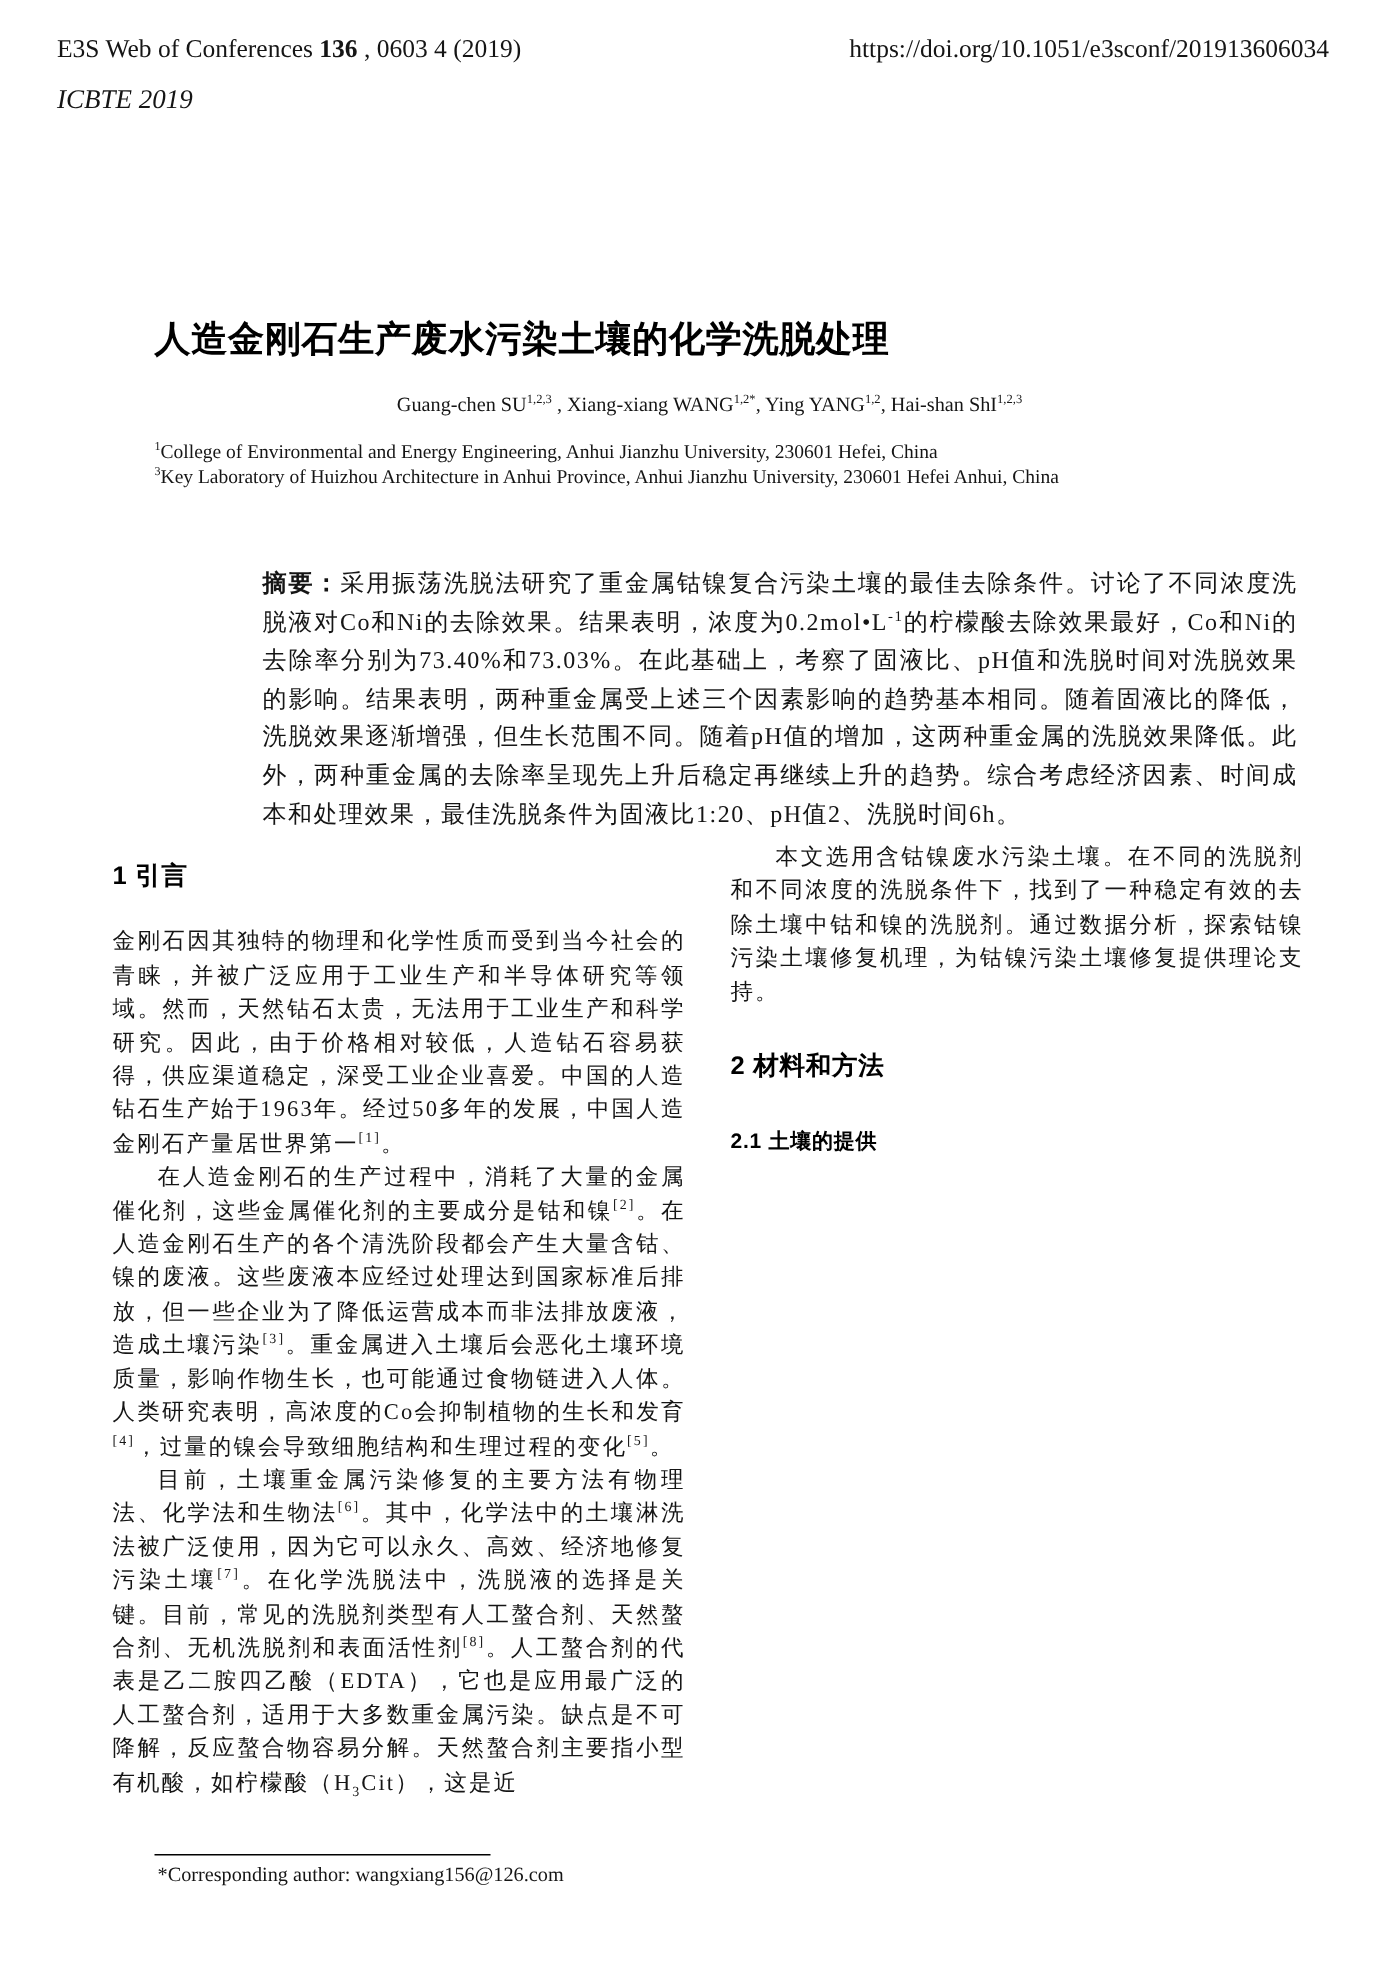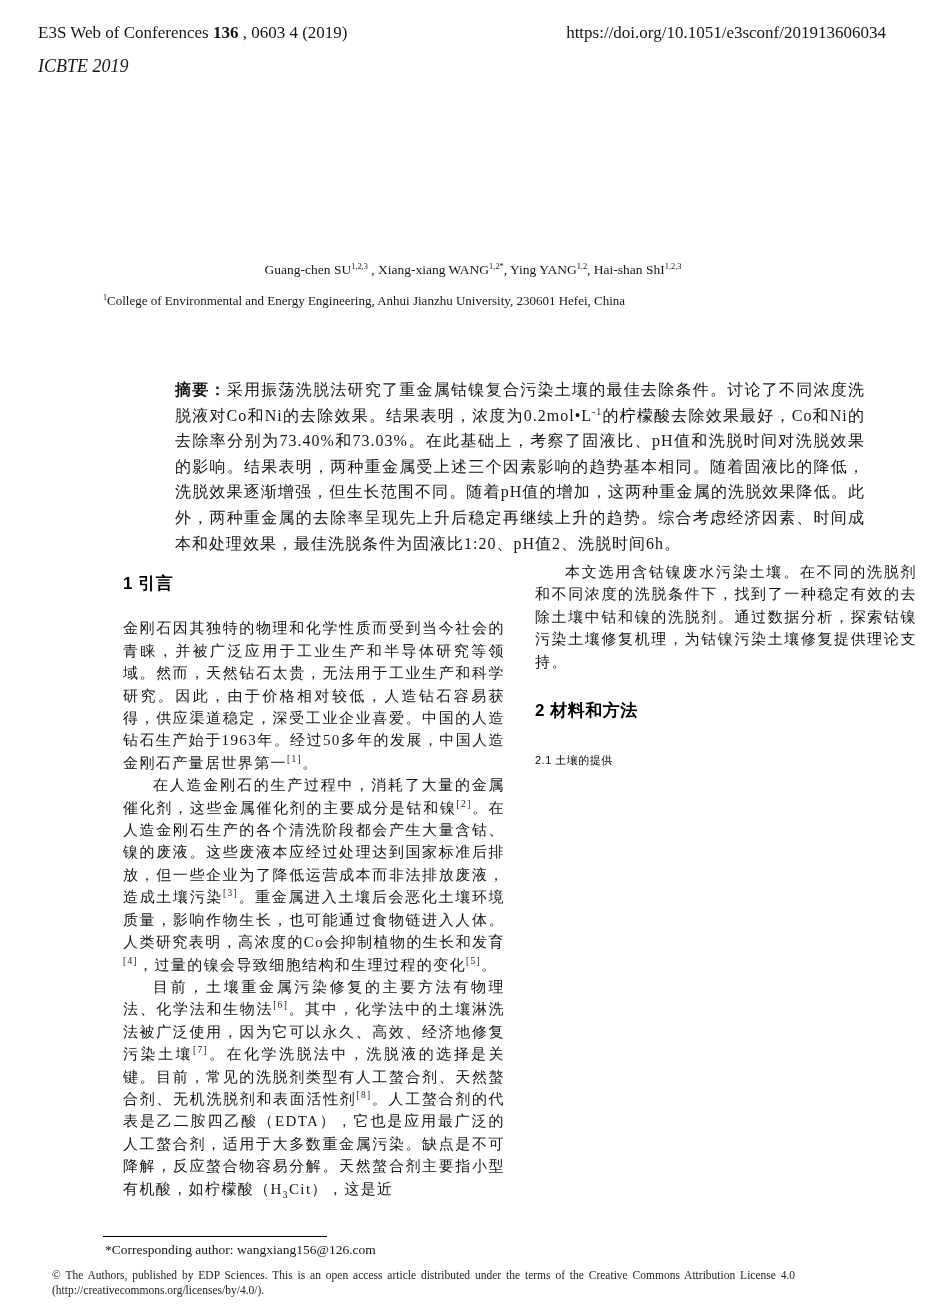--- a/index.html
+++ b/index.html
@@ -44,35 +44,35 @@
   .abstract {
     position:absolute; left:175px; top:377px; width:690px;
     font-family:Liberation Serif, serif;
     font-size:16px; line-height:25.6px;
     text-align:justify; letter-spacing:1px;
   }
   .abstract b { letter-spacing:1px; }
 
   .columns {
     position:absolute; left:75px; top:561px; width:794px;
-    display:flex; gap:30px;margin-left:48px;
+    display:flex; gap:30px;
   }
   .col { width:387px; font-size:15px; line-height:22.4px; text-align:justify; letter-spacing:1.4px; }
   .col p { text-align:justify; }
   .indent { text-indent:2em; }
   .h-sec {
     font-family:"Liberation Sans", sans-serif;
     font-weight:700; font-size:17px; letter-spacing:0.5px; color:#000;
     text-align:left;
   }
   .h1-sec { margin-top:12px; margin-bottom:22px; }
   .h2-sec { margin-top:27px; margin-bottom:27px; }
   .h3-sec {
     font-family:"Liberation Sans", sans-serif;
-    font-weight:400; font-size:11px; letter-spacing:0.5px; color:#000;
+    font-weight:700; font-size:14px; letter-spacing:0.5px; color:#000;
     margin-bottom:21px; text-align:left;
   }
 
   .footnote-rule {
     position:absolute; left:103px; top:1236px; width:224px;
     border-top:1.5px solid #000;
   }
   .footnote {
     position:absolute; left:105px; top:1242px;
     font-size:13.5px;
@@ -87,25 +87,27 @@
 <body>
 
 <div class="page">
 
   <div class="header-row">
     <span><span>E3S Web of Conferences </span><b>136</b><span> , 0603 4  (2019)</span></span>
     <span>https://doi.org/10.1051/e3sconf/201913606034</span>
   </div>
   <div class="conference">ICBTE 2019</div>
 
+  <h1 class="paper-title">人造金刚石生产废水污染土壤的化学洗脱处理</h1>
 
   <div class="authors"><span>Guang-chen SU</span><sup>1,2,3</sup><span> , Xiang-xiang WANG</span><sup>1,2*</sup><span>, Ying YANG</span><sup>1,2</sup><span>, Hai-shan ShI</span><sup>1,2,3</sup></div>
 
   <div class="affiliations">
     <div><sup>1</sup><span>College of Environmental and Energy Engineering, Anhui Jianzhu University, 230601 Hefei, China</span></div>
+    <div><sup>3</sup><span>Key Laboratory of Huizhou Architecture in Anhui Province, Anhui Jianzhu University, 230601 Hefei Anhui, China</span></div>
   </div>
 
   <div class="abstract"><b>摘要：</b><span>采用振荡洗脱法研究了重金属钴镍复合污染土壤的最佳去除条件。讨论了不同浓度洗脱液对Co和Ni的去除效果。结果表明，浓度为0.2mol•L</span><sup>-1</sup><span>的柠檬酸去除效果最好，Co和Ni的去除率分别为73.40%和73.03%。在此基础上，考察了固液比、pH值和洗脱时间对洗脱效果的影响。结果表明，两种重金属受上述三个因素影响的趋势基本相同。随着固液比的降低，洗脱效果逐渐增强，但生长范围不同。随着pH值的增加，这两种重金属的洗脱效果降低。此外，两种重金属的去除率呈现先上升后稳定再继续上升的趋势。综合考虑经济因素、时间成本和处理效果，最佳洗脱条件为固液比1:20、pH值2、洗脱时间6h。</span></div>
 
   <div class="columns">
     <div class="col">
       <div class="h-sec h1-sec">1 引言</div>
       <p><span>金刚石因其独特的物理和化学性质而受到当今社会的青睐，并被广泛应用于工业生产和半导体研究等领域。然而，天然钻石太贵，无法用于工业生产和科学研究。因此，由于价格相对较低，人造钻石容易获得，供应渠道稳定，深受工业企业喜爱。中国的人造钻石生产始于1963年。经过50多年的发展，中国人造金刚石产量居世界第一</span><sup>[1]</sup><span>。</span></p>
       <p class="indent"><span>在人造金刚石的生产过程中，消耗了大量的金属催化剂，这些金属催化剂的主要成分是钴和镍</span><sup>[2]</sup><span>。在人造金刚石生产的各个清洗阶段都会产生大量含钴、镍的废液。这些废液本应经过处理达到国家标准后排放，但一些企业为了降低运营成本而非法排放废液，造成土壤污染</span><sup>[3]</sup><span>。重金属进入土壤后会恶化土壤环境质量，影响作物生长，也可能通过食物链进入人体。人类研究表明，高浓度的Co会抑制植物的生长和发育</span><sup>[4]</sup><span>，过量的镍会导致细胞结构和生理过程的变化</span><sup>[5]</sup><span>。</span></p>
       <p class="indent"><span>目前，土壤重金属污染修复的主要方法有物理法、化学法和生物法</span><sup>[6]</sup><span>。其中，化学法中的土壤淋洗法被广泛使用，因为它可以永久、高效、经济地修复污染土壤</span><sup>[7]</sup><span>。在化学洗脱法中，洗脱液的选择是关键。目前，常见的洗脱剂类型有人工螯合剂、天然螯合剂、无机洗脱剂和表面活性剂</span><sup>[8]</sup><span>。人工螯合剂的代表是乙二胺四乙酸（EDTA），它也是应用最广泛的人工螯合剂，适用于大多数重金属污染。缺点是不可降解，反应螯合物容易分解。天然螯合剂主要指小型有机酸，如柠檬酸（H</span><sub>3</sub><span>Cit），这是近</span></p>
@@ -113,18 +115,14 @@
     <div class="col">
       <p class="indent"><span>本文选用含钴镍废水污染土壤。在不同的洗脱剂和不同浓度的洗脱条件下，找到了一种稳定有效的去除土壤中钴和镍的洗脱剂。通过数据分析，探索钴镍污染土壤修复机理，为钴镍污染土壤修复提供理论支持。</span></p>
       <div class="h-sec h2-sec">2 材料和方法</div>
       <div class="h3-sec">2.1 土壤的提供</div>
     </div>
   </div>
 
   <div class="footnote-rule"></div>
   <div class="footnote">*Corresponding author: wangxiang156@126.com</div>
 
-  <div class="footer">
-    <div>© The  Authors, published by EDP  Sciences.  This  is  an open  access  article distributed under the terms of the Creative Commons Attribution License 4.0</div>
-    <div>(http://creativecommons.org/licenses/by/4.0/).</div>
-  </div>
 
 </div>
 
 </body></html>

